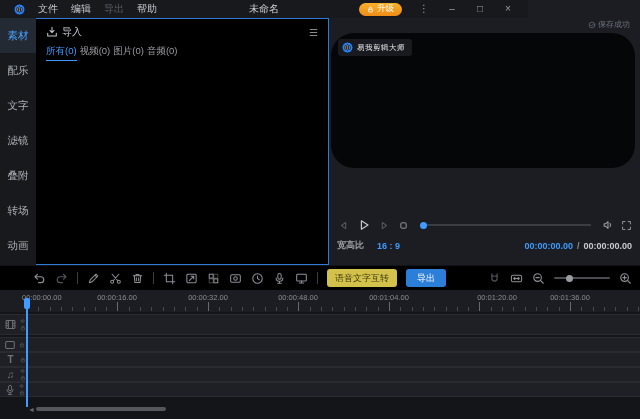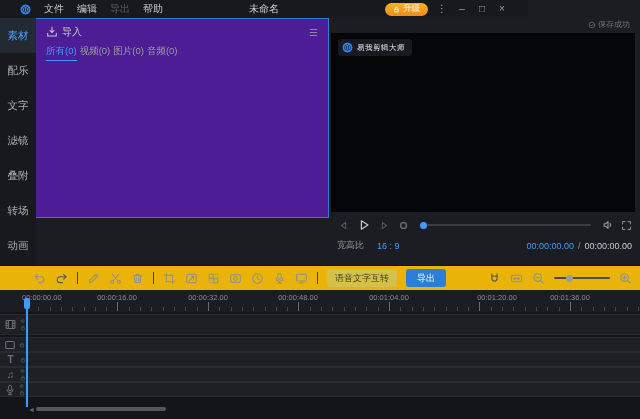--- a/index.html
+++ b/index.html
@@ -4,72 +4,72 @@
 <style>
   * { margin:0; padding:0; box-sizing:border-box; }
   html,body { width:640px; height:419px; overflow:hidden; background:#121317;
     font-family:"Liberation Sans","DejaVu Sans",sans-serif; }
   #app { position:relative; width:640px; height:419px; background:#1b1d22; }
   .ic { display:block; }
   .ic use { stroke:currentColor; }
 
   
   #titlebar { position:absolute; left:0; top:0; width:528px; height:18px;
-    background:#17191d; display:flex; align-items:center; padding:0 20px; z-index:20;}
+    background:#17191d; display:flex; align-items:center; padding:0 14px; z-index:20;}
   #titlebar .menu { font-size:10px; color:#c6c8cd; margin-left:13px; cursor:default;}
   #titlebar .menu.disabled { color:#5a5c62; }
   #tb-title { position:absolute; left:0; right:0; text-align:center; font-size:10px; color:#d2d4d8; pointer-events:none;}
-  #tb-right { margin-left:auto; display:flex; align-items:center; gap:8px; z-index:2;}
+  #tb-right { margin-left:auto; display:flex; align-items:center; gap:16px; z-index:2;}
   #upgrade-btn { display:flex; align-items:center; gap:3px; height:13px; padding:0 8px;
     border-radius:7px; background:linear-gradient(#f8b02a,#ee8d18); color:#fff; font-size:8.5px; }
   .winbtn { color:#9a9ca2; font-size:10px; line-height:10px; width:12px; text-align:center;}
 
   
   #sidebar { position:absolute; left:0; top:18px; width:36px; height:247px; background:#17191d; z-index:5;}
   .side-item { height:35px; display:flex; align-items:center; justify-content:center;
     font-size:10.5px; color:#aeb0b6; }
   .side-item.active { background:#232a34; color:#4aa3ff; }
 
   
-  #media-panel { position:absolute; left:35px; top:18px; width:294px; height:200px;
-    background:#4c1d95; border:1px solid #2e7cd6; z-index:4;}
+  #media-panel { position:absolute; left:35px; top:18px; width:294px; height:247px;
+    background:#000000; border:1px solid #2e7cd6; z-index:4;}
   #m-header { height:26px; display:flex; align-items:center; padding:0 10px; color:#c6c8cd;}
   #m-header .imp-label { font-size:10px; margin-left:4px;}
   #m-header .spacer { flex:1; }
   #m-tabs { height:18px; display:flex; align-items:flex-start; gap:3px; padding-left:10px;}
   .m-tab { font-size:9.5px; color:#9a9ca2; padding-bottom:2px;}
   .m-tab.active { color:#3f9bff; border-bottom:1.5px solid #3f9bff;}
   #dropzone { position:absolute; left:22px; right:22px; top:46px; bottom:12px;
     border:2px dashed #45474d; border-radius:10px; display:flex; align-items:center; justify-content:center;}
   #dropzone span { font-size:13px; font-style:italic; color:#87898f;}
 
   
   #preview { position:absolute; left:329px; top:17px; width:311px; height:247px; background:#1b1d22;}
   #save-status { position:absolute; right:10px; top:2px; display:flex; align-items:center; gap:2px;
     font-size:8px; color:#6f727a;}
-  #video-area { position:absolute; left:2px; top:16px; width:304px; height:179px; background:#050608;}
+  #video-area { position:absolute; left:2px; top:16px; width:304px; height:135px; background:#050608;border-radius:23px;}
   #watermark { position:absolute; left:7px; top:6px; display:flex; align-items:center; gap:4px;
     background:#181a1f; border-radius:3px; padding:3px 7px 3px 4px;}
   #watermark span { font-size:7.5px; color:#e8e9ec; letter-spacing:.5px;}
   #transport { position:absolute; left:8px; right:8px; top:201px; height:14px;
     display:flex; align-items:center; gap:7px; color:#9a9ca2;}
   #seek { flex:1; display:flex; align-items:center; margin:0 4px;}
   #seek .dot { width:7px; height:7px; border-radius:50%; background:#3f9bff;}
   #seek .line { flex:1; height:2px; background:#3b3d43; }
   #preview-info { position:absolute; left:8px; right:8px; top:222px; height:13px;
-    display:flex; align-items:center; font-size:9px;}
+    display:flex; align-items:center; font-size:9px;font-weight:bold;}
   #aspect-label { color:#9a9ca2;}
   #aspect-value { color:#3f9bff; margin-left:13px;}
   #preview-info .spacer { flex:1;}
   #time-current { color:#3f9bff;}
   #time-divider { color:#8a8c92; margin:0 4px;}
   #time-total { color:#c9cbd0;}
 
   
-  #toolbar { position:absolute; left:0; top:265px; width:640px; height:25px; background:#eab308;
+  #toolbar { position:absolute; left:0; top:265px; width:640px; height:25px; background:#000000;
     border-top:1px solid #121317; display:flex; align-items:center; gap:9px; padding:0 8px 0 33px;
     color:#8e9096;}
   .tool { width:13px; height:13px; }
   .tool.dim { color:#55575d; }
   .tsep { width:1px; height:12px; background:#3c3e44; }
   #voice-text-btn { background:#d2c24b; color:#463c10; font-size:9px; padding:2.5px 8px;
     border-radius:3px; border:none; white-space:nowrap;}
   #export-btn { background:#2c7fd8; color:#fff; font-size:9px; padding:2.5px 11px;
     border-radius:3px; border:none; white-space:nowrap;}
   #tb-spacer { flex:1; }

